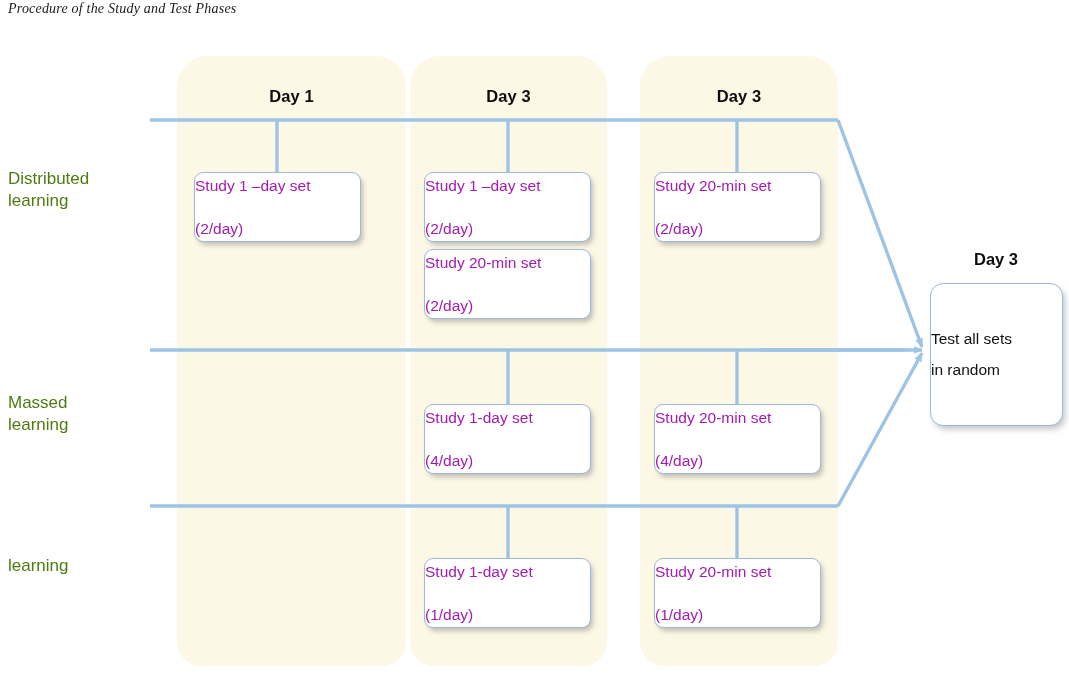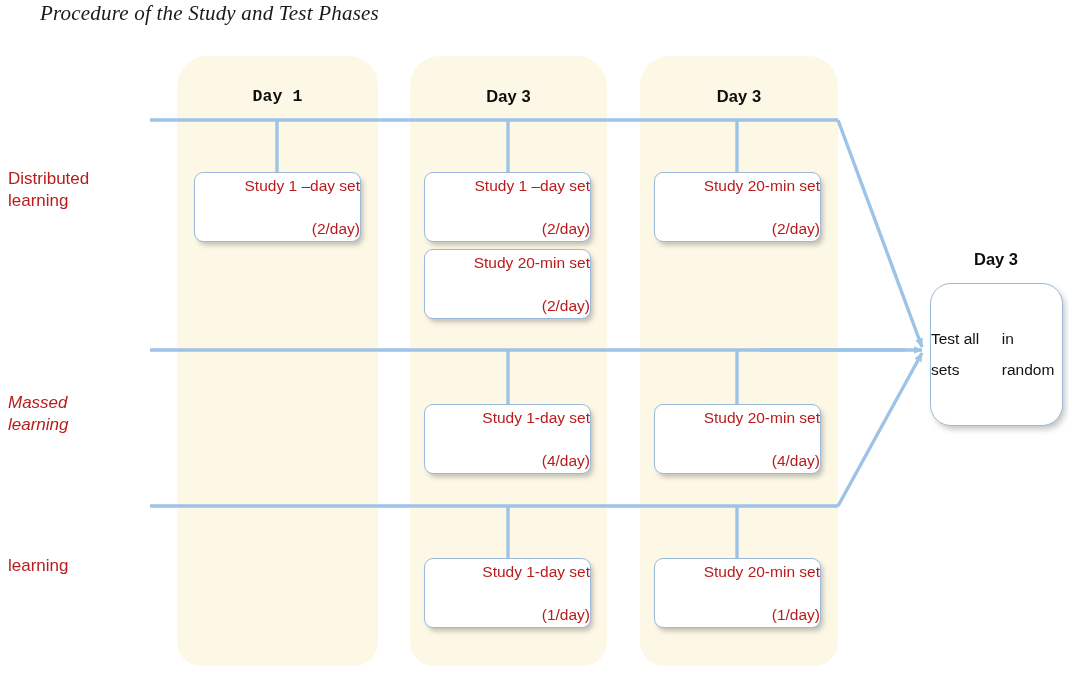--- a/index.html
+++ b/index.html
@@ -16,36 +16,35 @@
     font-family: "Liberation Sans", sans-serif;
   }
 
   
   #title {
     position: absolute;
     left: 8px;
     top: 1px;
     font-family: "Liberation Serif", serif;
     font-style: italic;
-    font-size: 21px;
+    font-size: 14px;
     color: #1a1a1a;
     letter-spacing: 0.2px;
     white-space: nowrap;
-    margin-left: 32px;
   }
 
   
   .day-column {
     position: absolute;
     top: 56px;
     height: 610px;
     background: #FDF8E5;
     border-radius: 30px 30px 24px 24px;
   }
-  #col-day1 { left: 177px;  width: 201px; font-family: Liberation Mono, monospace; }
+  #col-day1 { left: 177px;  width: 229px; }
   #col-day2 { left: 410px;  width: 197px; }
   #col-day3 { left: 640px;  width: 198px; }
 
   .day-header {
     position: absolute;
     top: 31px;
     left: 0;
     width: 100%;
     text-align: center;
     font-size: 16.5px;
@@ -63,40 +62,40 @@
     height: 677px;
     pointer-events: none;
   }
 
   
   .row-label {
     position: absolute;
     left: 8px;
     width: 160px;
     font-size: 17px;
-    color: #b91c1c;
+    color: #4d7c0f;
     line-height: 1.32;
   }
   #label-distributed { top: 168px; }
-  #label-massed      { top: 392px; font-style: italic; }
+  #label-massed      { top: 392px; }
   #label-single      { top: 555px; }
 
   
   .study-box {
     position: absolute;
     background: #ffffff;
     border: 1.6px solid #9BB9DA;
     border-radius: 9px;
     box-shadow: 3px 4px 5px -1px rgba(120,120,120,0.45);
     display: flex;
     flex-direction: column;
-    align-items: flex-end;
+    align-items: flex-start;
     justify-content: center;
     font-size: 15.5px;
-    color: #b91c1c;
+    color: #a21caf;
     line-height: 1.62;
     box-sizing: border-box;
   }
   .study-box .line2 { margin-top: 18px; }
 
   
   #box-d1 { left: 194px; top: 172px; width: 167px; height: 70px; }
   #box-d2 { left: 424px; top: 172px; width: 167px; height: 70px; }
   #box-d2b{ left: 424px; top: 249px; width: 167px; height: 70px; }
   #box-d3 { left: 654px; top: 172px; width: 167px; height: 70px; }
@@ -119,25 +118,24 @@
     color: #0d0d0d;
   }
   #test-box {
     position: absolute;
     left: 930px;
     top: 283px;
     width: 133px;
     height: 143px;
     background: #ffffff;
     border: 1.6px solid #9BB9DA;
-    border-radius: 21px;
+    border-radius: 13px;
     box-shadow: 3px 4px 6px -1px rgba(120,120,120,0.45);
     display: flex;
-    flex-direction: row;
-    align-items: center;
+    flex-direction: column;
     justify-content: center;
     font-size: 15.5px;
     color: #111111;
     line-height: 1.95;
     box-sizing: border-box;
   }
 </style>
 </head>
 <body>
 

